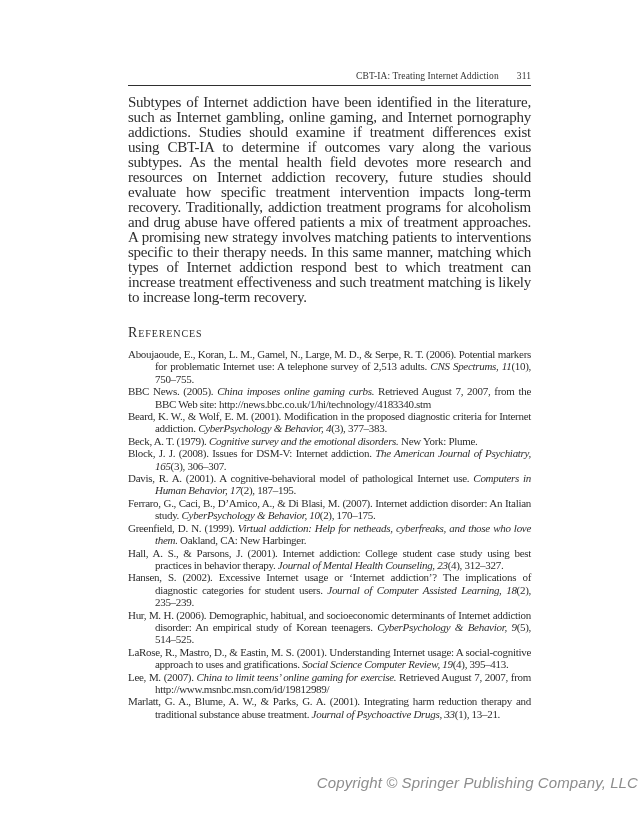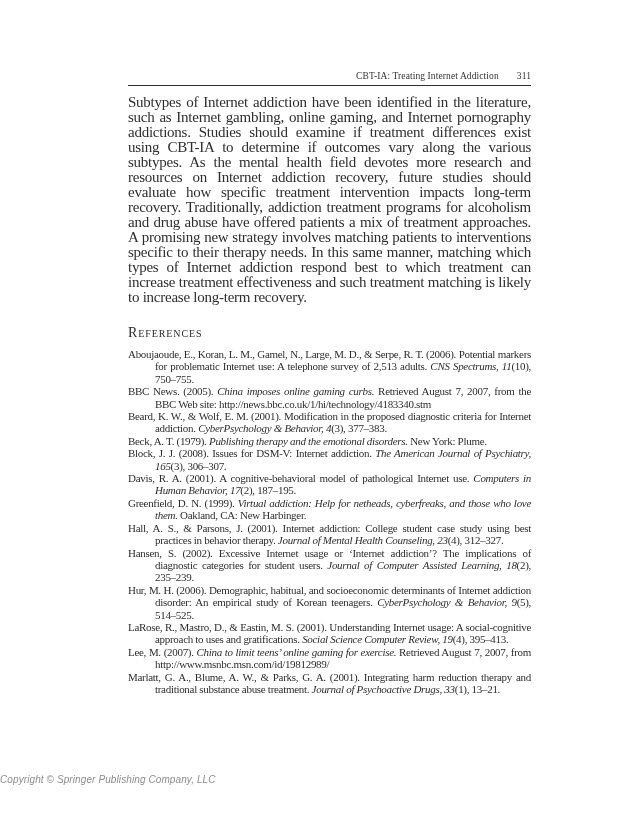--- a/index.html
+++ b/index.html
@@ -65,24 +65,24 @@
     text-align: justify;
     color: #2e2e2e;
   }
   .ref .it { font-style: italic; }
   .ref .rm { font-style: normal; }
   .footer {
     position: absolute;
     top: 774px;
     left: 0;
     width: 638px;
-    text-align: left;
+    text-align: right;
     font-family: "Liberation Sans", "DejaVu Sans", sans-serif;
     font-style: italic;
-    font-size: 10px;
+    font-size: 15px;
     letter-spacing: 0.1px;
     color: #8d8d8d;
   }
 </style>
 </head>
 <body>
 
 <div class="page">
   <div class="content">
 
@@ -92,23 +92,24 @@
     </div>
 
     <p class="intro">Subtypes of Internet addiction have been identified in the literature, such as Internet gambling, online gaming, and Internet pornography addictions. Studies should examine if treatment differences exist using CBT-IA to determine if outcomes vary along the various subtypes. As the mental health field devotes more research and resources on Internet addiction recovery, future studies should evaluate how specific treatment intervention impacts long-term recovery. Traditionally, addiction treatment programs for alcoholism and drug abuse have offered patients a mix of treatment approaches. A promising new strategy involves matching patients to interventions specific to their therapy needs. In this same manner, matching which types of Internet addiction respond best to which treatment can increase treatment effectiveness and such treatment matching is likely to increase long-term recovery.</p>
 
     <h2 class="ref-heading">References</h2>
 
     <div class="refs">
         <p class="ref"><span class="rm">Aboujaoude, E., Koran, L. M., Gamel, N., Large, M. D., &amp; Serpe, R. T. (2006). Potential markers for problematic Internet use: A telephone survey of 2,513 adults. </span><span class="it">CNS Spectrums, 11</span><span class="rm">(10), 750–755.</span></p>
         <p class="ref"><span class="rm">BBC News. (2005). </span><span class="it">China imposes online gaming curbs.</span><span class="rm"> Retrieved August 7, 2007, from the BBC Web site: http://news.bbc.co.uk/1/hi/technology/4183340.stm</span></p>
         <p class="ref"><span class="rm">Beard, K. W., &amp; Wolf, E. M. (2001). Modification in the proposed diagnostic criteria for Internet addiction. </span><span class="it">CyberPsychology &amp; Behavior, 4</span><span class="rm">(3), 377–383.</span></p>
-        <p class="ref"><span class="rm">Beck, A. T. (1979). </span><span class="it">Publishing therapy and the emotional disorders.</span><span class="rm"> New York: Plume.</span></p>
+        <p class="ref"><span class="rm">Beck, A. T. (1979). </span><span class="it">Cognitive survey and the emotional disorders.</span><span class="rm"> New York: Plume.</span></p>
         <p class="ref"><span class="rm">Block, J. J. (2008). Issues for DSM-V: Internet addiction. </span><span class="it">The American Journal of Psychiatry, 165</span><span class="rm">(3), 306–307.</span></p>
         <p class="ref"><span class="rm">Davis, R. A. (2001). A cognitive-behavioral model of pathological Internet use. </span><span class="it">Computers in Human Behavior, 17</span><span class="rm">(2), 187–195.</span></p>
+        <p class="ref"><span class="rm">Ferraro, G., Caci, B., D’Amico, A., &amp; Di Blasi, M. (2007). Internet addiction disorder: An Italian study. </span><span class="it">CyberPsychology &amp; Behavior, 10</span><span class="rm">(2), 170–175.</span></p>
         <p class="ref"><span class="rm">Greenfield, D. N. (1999). </span><span class="it">Virtual addiction: Help for netheads, cyberfreaks, and those who love them.</span><span class="rm"> Oakland, CA: New Harbinger.</span></p>
         <p class="ref"><span class="rm">Hall, A. S., &amp; Parsons, J. (2001). Internet addiction: College student case study using best practices in behavior therapy. </span><span class="it">Journal of Mental Health Counseling, 23</span><span class="rm">(4), 312–327.</span></p>
         <p class="ref"><span class="rm">Hansen, S. (2002). Excessive Internet usage or ‘Internet addiction’? The implications of diagnostic categories for student users. </span><span class="it">Journal of Computer Assisted Learning, 18</span><span class="rm">(2), 235–239.</span></p>
         <p class="ref"><span class="rm">Hur, M. H. (2006). Demographic, habitual, and socioeconomic determinants of Internet addiction disorder: An empirical study of Korean teenagers. </span><span class="it">CyberPsychology &amp; Behavior, 9</span><span class="rm">(5), 514–525.</span></p>
         <p class="ref"><span class="rm">LaRose, R., Mastro, D., &amp; Eastin, M. S. (2001). Understanding Internet usage: A social-cognitive approach to uses and gratifications. </span><span class="it">Social Science Computer Review, 19</span><span class="rm">(4), 395–413.</span></p>
         <p class="ref"><span class="rm">Lee, M. (2007). </span><span class="it">China to limit teens’ online gaming for exercise.</span><span class="rm"> Retrieved August 7, 2007, from http://www.msnbc.msn.com/id/19812989/</span></p>
         <p class="ref"><span class="rm">Marlatt, G. A., Blume, A. W., &amp; Parks, G. A. (2001). Integrating harm reduction therapy and traditional substance abuse treatment. </span><span class="it">Journal of Psychoactive Drugs, 33</span><span class="rm">(1), 13–21.</span></p>
       </div>
 
   </div>

